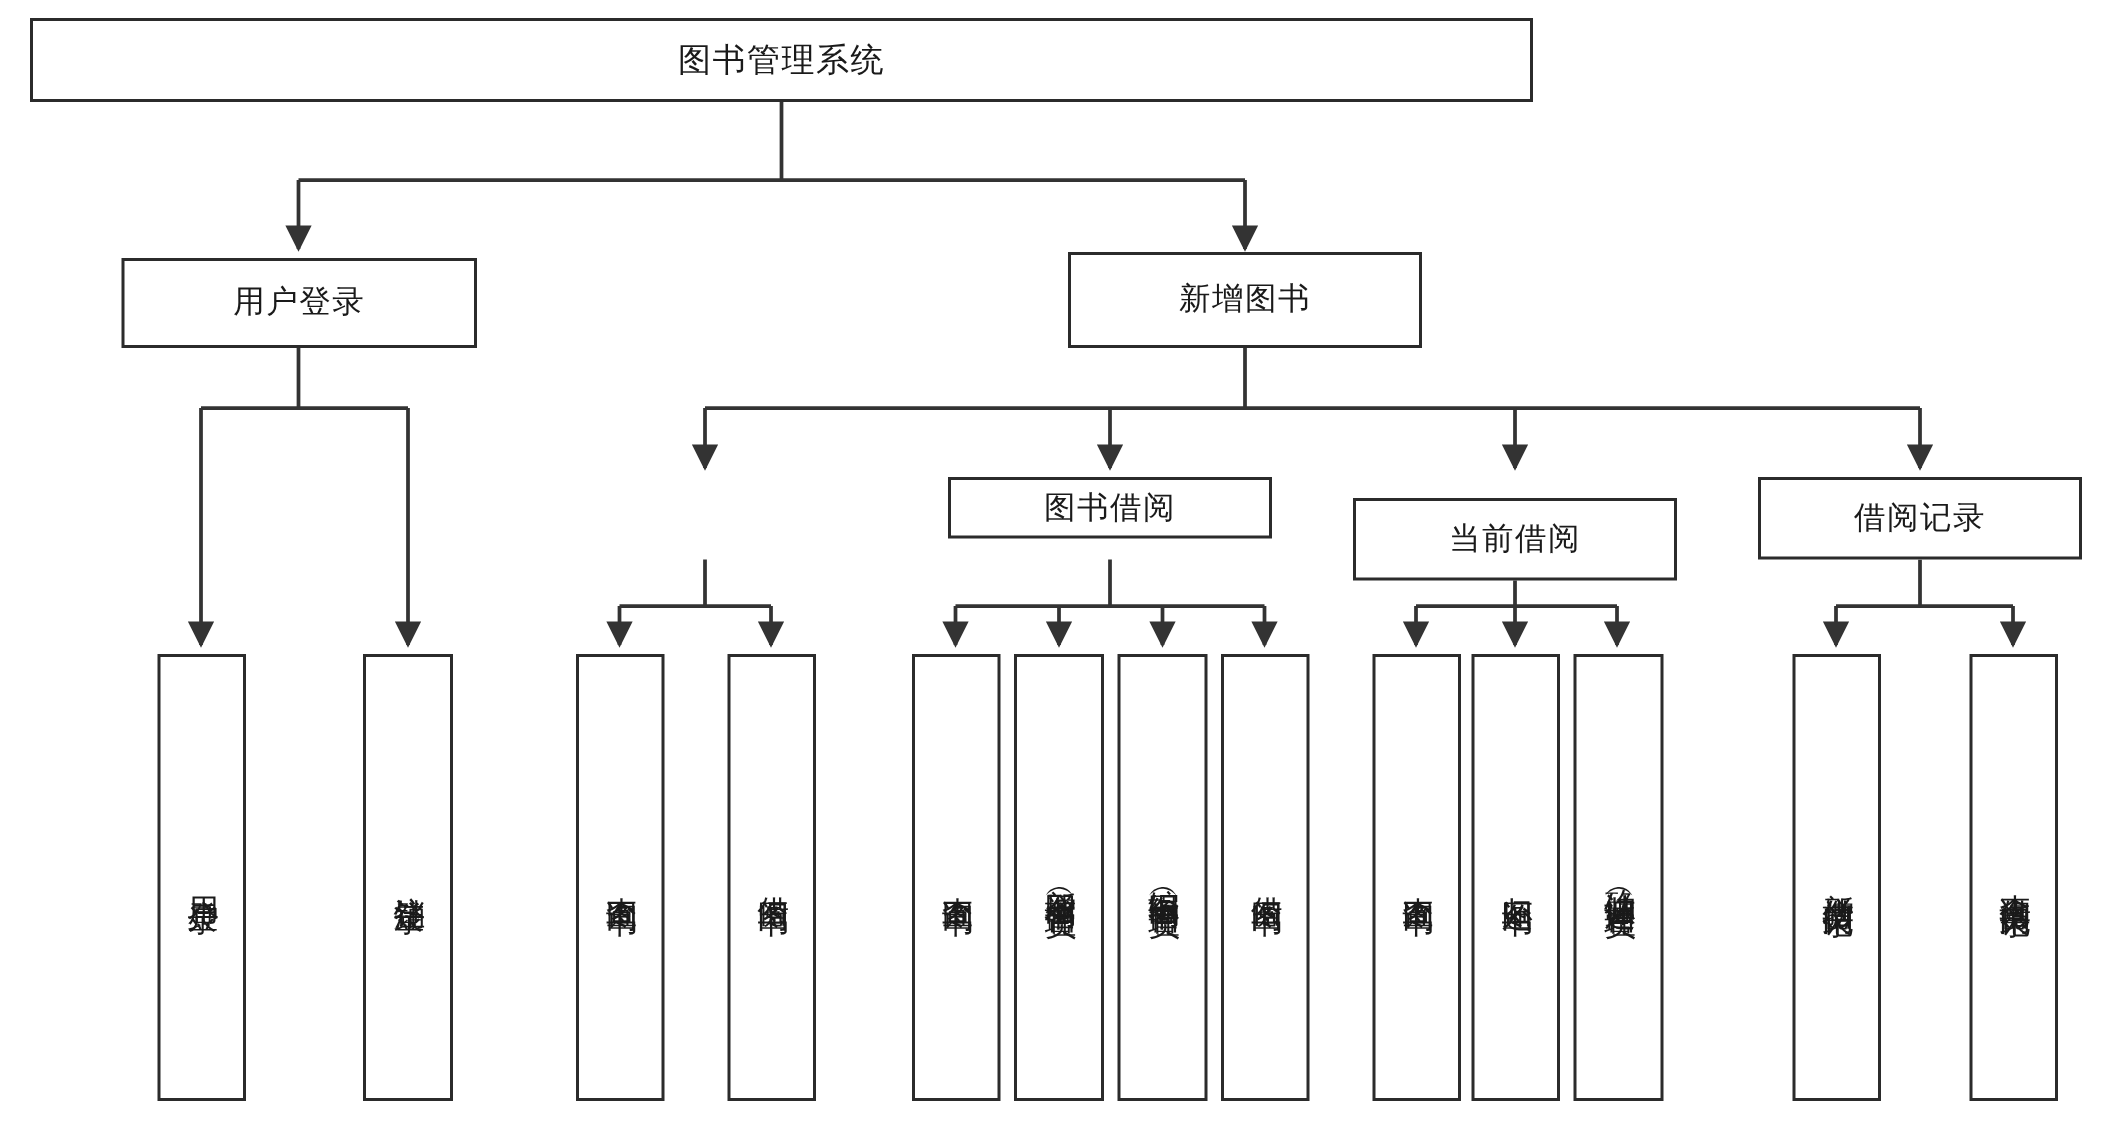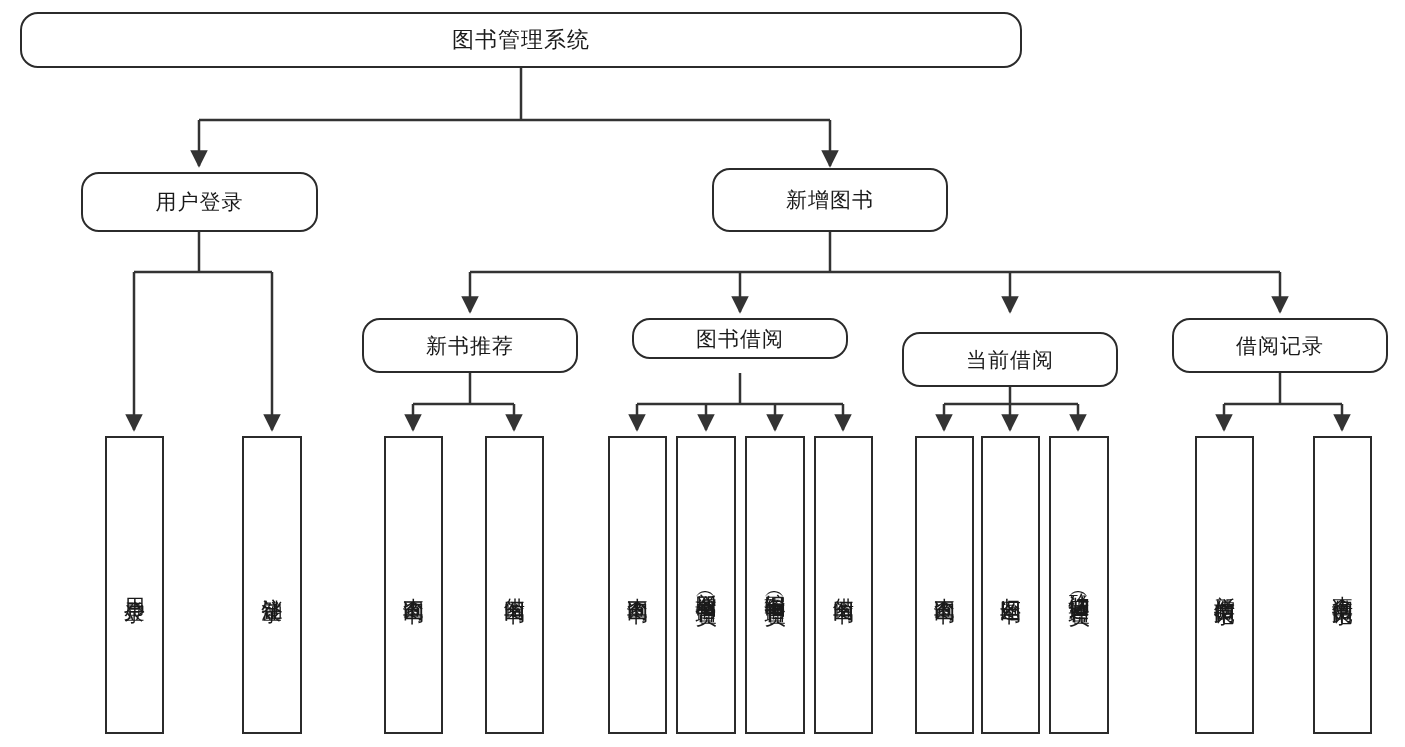--- a/index.html
+++ b/index.html
@@ -34,21 +34,20 @@
     display: flex;
     align-items: center;
     justify-content: center;
     text-align: center;
     color: #1a1a1a;
   }
   .node-h {
     font-size: 21px;
     letter-spacing: 1px;
     line-height: 1.2;
-    border-radius: 18px;
   }
   .node-v {
     writing-mode: vertical-rl;
     text-orientation: upright;
     font-size: 21px;
     line-height: 1.15;
     letter-spacing: 2px;
     padding: 6px 0;
     align-items: center;
     justify-content: center;
@@ -128,21 +127,20 @@
       <path d="M 1342 404 L 1342 430" marker-end="url(#arrow)"></path>
     </g>
   </svg>
 
   <div class="node node-h" id="root-node">图书管理系统</div>
 
   <div class="node node-h" style="left:81px; top:172px; width:237px; height:60px;">用户登录</div>
 
   <div class="node node-h" style="left:712px; top:168px; width:236px; height:64px;">新增图书</div>
 
-  <div class="node node-h" style="left:362px; top:318px; width:216px; height:55px;">新书推荐</div>
 
   <div class="node node-h" style="left:632px; top:318px; width:216px; height:41px;">图书借阅</div>
 
   <div class="node node-h" style="left:902px; top:332px; width:216px; height:55px;">当前借阅</div>
 
   <div class="node node-h" style="left:1172px; top:318px; width:216px; height:55px;">借阅记录</div>
 
   <div class="node node-v" style="left:105px; top:436px; width:59px; height:298px;">
     <span>用户登录</span>
   </div>

